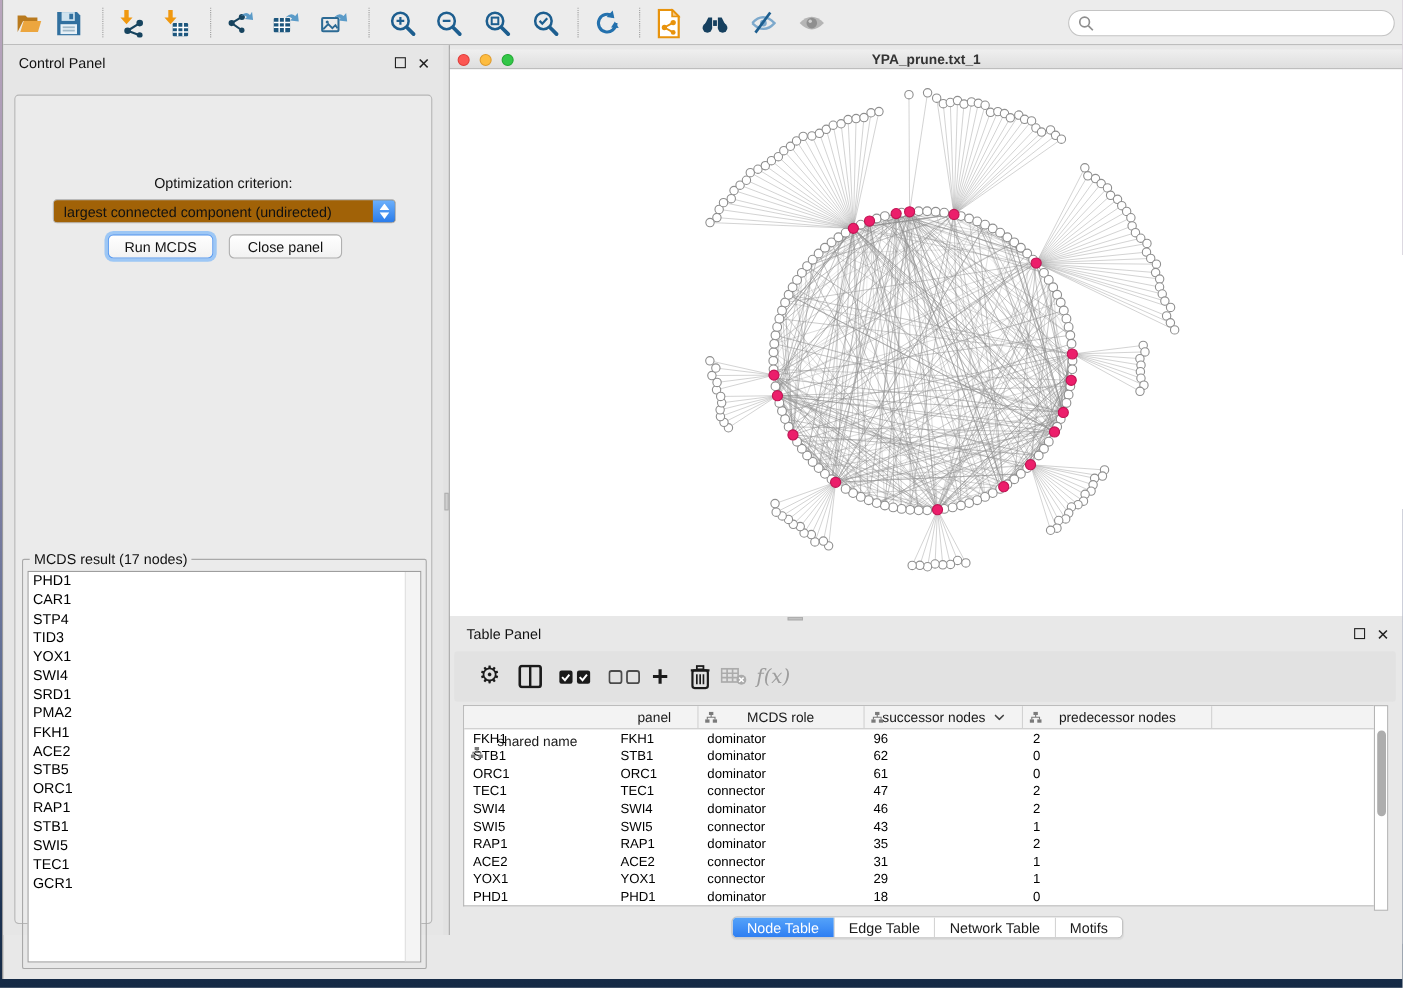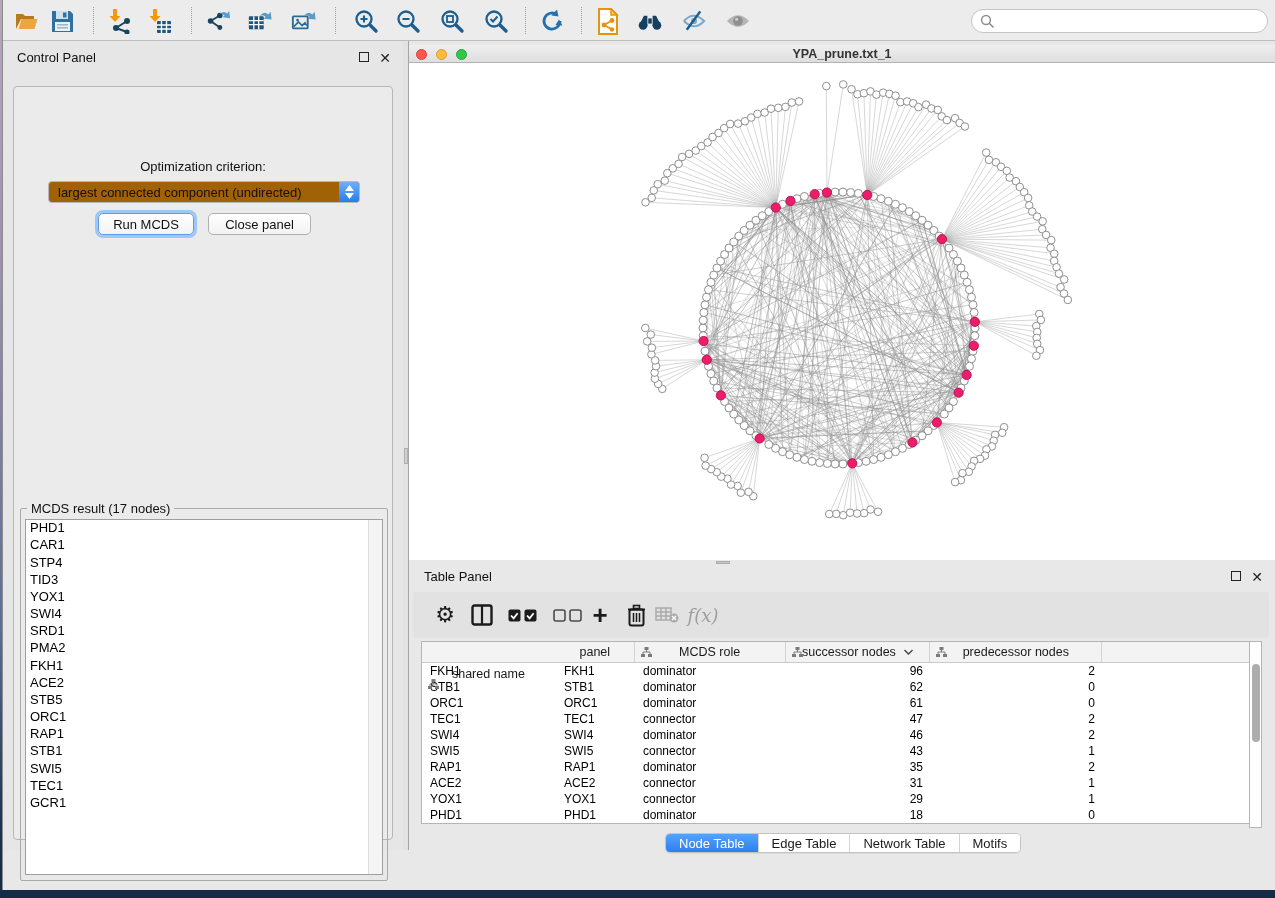--- a/index.html
+++ b/index.html
@@ -66,21 +66,21 @@
   .gear-glyph { font-size:22px; line-height:22px; font-family:"DejaVu Sans",sans-serif; }
   .plus-glyph { font-size:26px; font-weight:700; line-height:24px; }
   .fx-glyph { font-family:"DejaVu Serif",serif; font-style:italic; font-size:18px; color:#9d9d9d; }
   .grid-table { position:absolute; left:12px; top:76px; width:828px; background:#fff; border:1px solid #b5b5b5; border-right:none; }
   .thead { display:flex; height:21px; background:#f3f3f3; border-bottom:1px solid #c9c9c9; }
   .th { position:relative; display:flex; align-items:center; justify-content:center; font-size:12.5px; color:#1a1a1a; border-right:1px solid #d2d2d2; }
   .th .tree-ic { position:absolute; left:6px; top:5px; }
   .th .sort-ic { margin-left:8px; }
   .trow { display:flex; height:16px; }
   .td { font-size:12px; color:#000; padding:1px 8px 0 8px; white-space:nowrap; overflow:hidden; }
-  .td.num { text-align:right; }
+  .td.num { }
   .tbl-scroll { position:absolute; left:840px; top:76px; width:13px; height:187px; background:#fff; border:1px solid #b5b5b5; }
   .tbl-thumb { position:absolute; left:2px; top:22px; width:8px; height:78px; background:#adadad; border-radius:4px; }
   .tbl-white-rest { position:absolute; left:12px; top:76px; width:828px; height:187px; background:#fff; border:1px solid #b5b5b5; border-right:none; z-index:-1; }
   .tp-tabs { position:absolute; left:256px; top:268px; }
 
   
   .status-bar { position:absolute; left:0; bottom:0; right:0; height:32px; background:#ececec; border-top:1px solid #bdbdbd; }
   .list-btn { position:absolute; left:10px; top:4px; width:31px; height:24px; background:#f2f2f2; border:1px solid #b5b5b5; border-radius:2px; display:flex; align-items:center; justify-content:center; }
   .mem-btn { position:absolute; right:11px; top:4px; width:73px; height:24px; background:#f2f2f2; border:1px solid #b5b5b5; border-radius:3px; display:flex; align-items:center; justify-content:center; gap:5px; font-size:12px; color:#111; }
   .mem-dot { width:10px; height:10px; border-radius:50%; background:#1f9e3e; }

